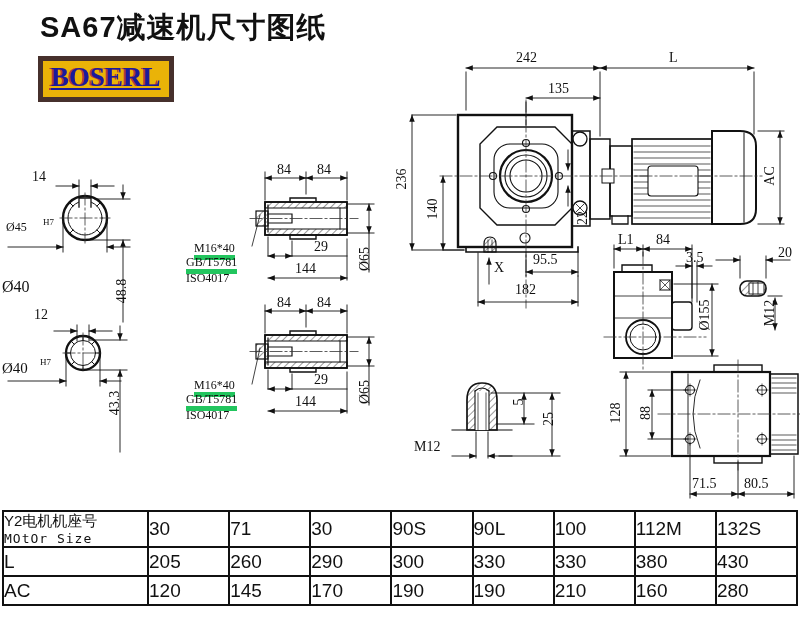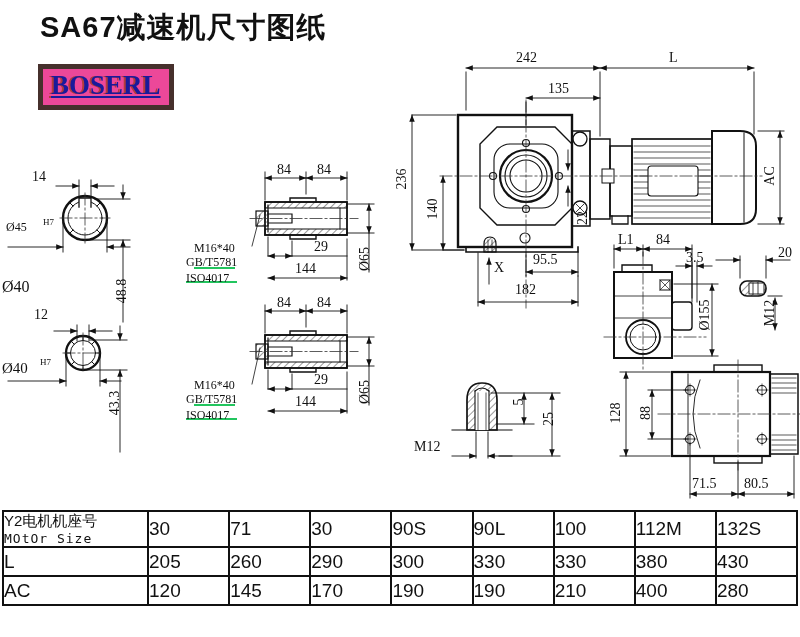--- a/index.html
+++ b/index.html
@@ -1,28 +1,28 @@
 <!DOCTYPE html>
 <html><head>
 <meta charset="utf-8">
 <style>
   html,body{margin:0;padding:0}
   body{width:800px;height:637px;position:relative;background:#fff;color:#111;
        font-family:"Liberation Serif",serif;overflow:hidden}
   svg{position:absolute;left:0;top:0}
   .title{position:absolute;left:40px;top:8px;font-family:"Liberation Sans",sans-serif;
          font-weight:bold;font-size:29px;letter-spacing:1px;white-space:nowrap}
-  .logo{position:absolute;left:38px;top:64px;border:5px solid #46302c;background:#ec4899;
+  .logo{position:absolute;left:38px;top:56px;border:5px solid #46302c;background:#eab308;
         padding:0 8px 2px;font-family:"Liberation Serif",serif;font-weight:bold;font-size:27px;
         color:#1a1a9b;text-decoration:underline;text-shadow:-2px 0 0 #b53b3b;line-height:1.25}
   .dl{position:absolute;font-size:14px;line-height:1;white-space:nowrap}
   .rot{width:44px;text-align:center;transform:rotate(-90deg)}
   .sup{position:absolute;font-size:9px;line-height:1}
   .note{position:absolute;font-size:12px;line-height:1;white-space:nowrap}
-  .note.u{border-bottom:2px solid #22c55e;padding-bottom:13px}
+  .note.u{border-bottom:5px solid #22c55e;padding-bottom:1px}
   .dimtable{position:absolute;left:2px;top:510px;width:796px;border-collapse:collapse;
             table-layout:fixed;font-family:"Liberation Sans",sans-serif}
   .dimtable td{border:2px solid #111;text-align:left;vertical-align:middle;
                font-size:19px;padding:0}
   .dimtable td.c0{width:143px}
   .dimtable tr.hr{height:36px}
   .dimtable tr.r{height:29px}
   .hc .cn{font-size:15px}
   .hc .en{font-size:13px;font-family:"DejaVu Sans Mono",monospace;letter-spacing:1px}
 </style>
@@ -335,17 +335,17 @@
     <td>430</td>
   </tr>
   <tr class="r">
     <td class="c0">AC</td>
     <td>120</td>
     <td>145</td>
     <td>170</td>
     <td>190</td>
     <td>190</td>
     <td>210</td>
-    <td>400</td>
+    <td>160</td>
     <td>280</td>
   </tr>
 </tbody>
   </table>
 
 </body></html>

